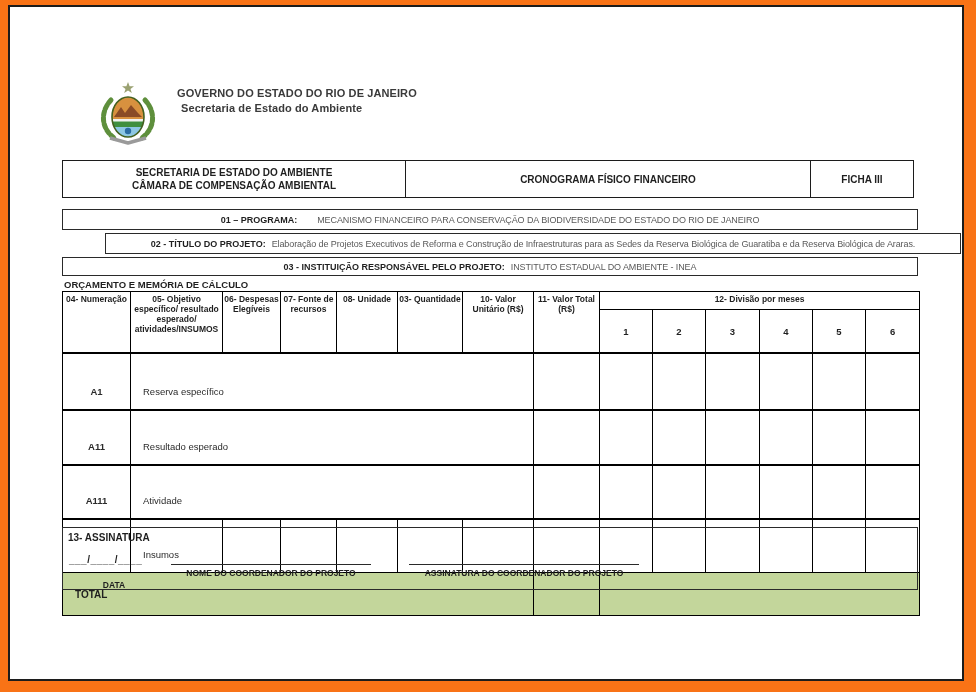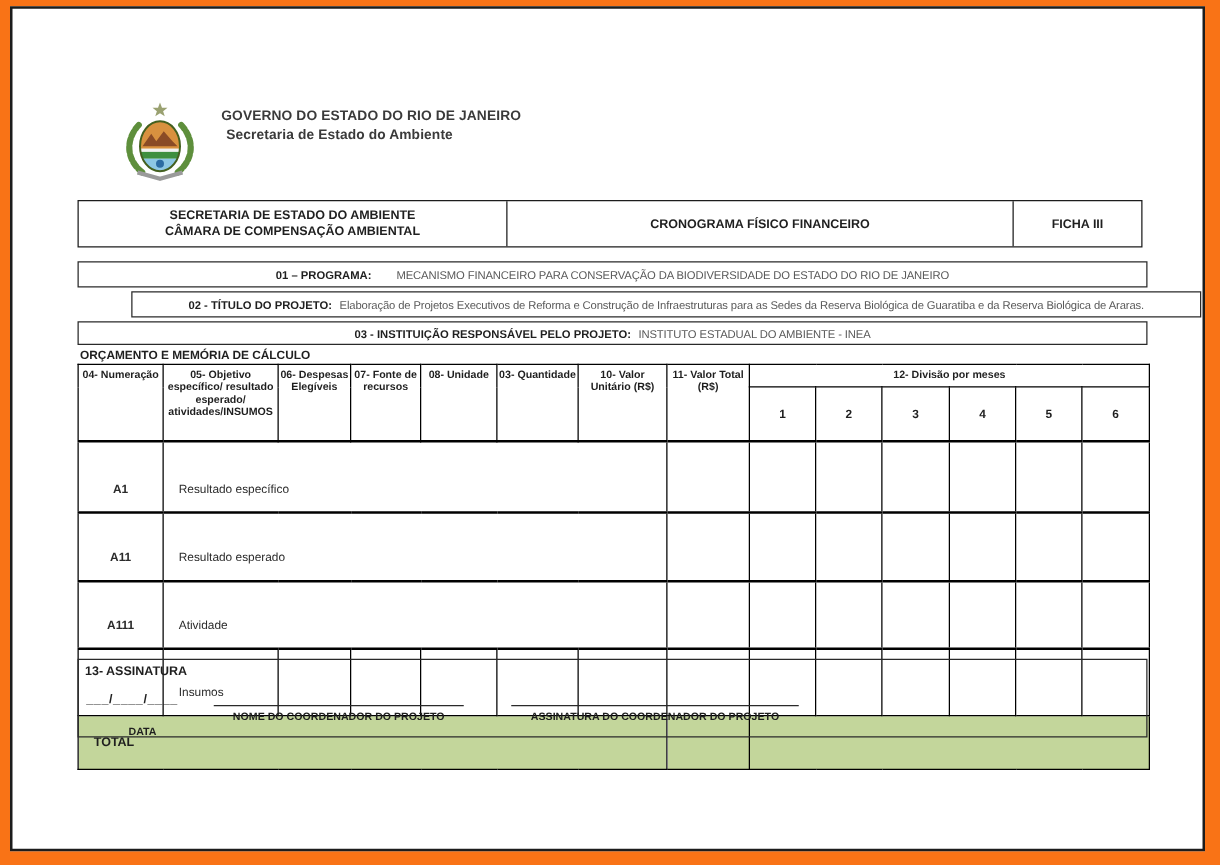--- a/index.html
+++ b/index.html
@@ -144,21 +144,21 @@
       <tr class="months-num">
         <th style="height:40px;">1</th>
         <th>2</th>
         <th>3</th>
         <th>4</th>
         <th>5</th>
         <th>6</th>
       </tr>
       <tr class="body">
         <td class="code" style="height:31px;">A1</td>
-        <td class="desc" colspan="6">Resultado específico</td>
+        <td class="desc" colspan="6">Reserva específico</td>
         <td></td>
         <td></td>
         <td></td>
         <td></td>
         <td></td>
         <td></td>
         <td></td>
       </tr>
       <tr class="body">
         <td class="code" style="height:29px;">A11</td>

